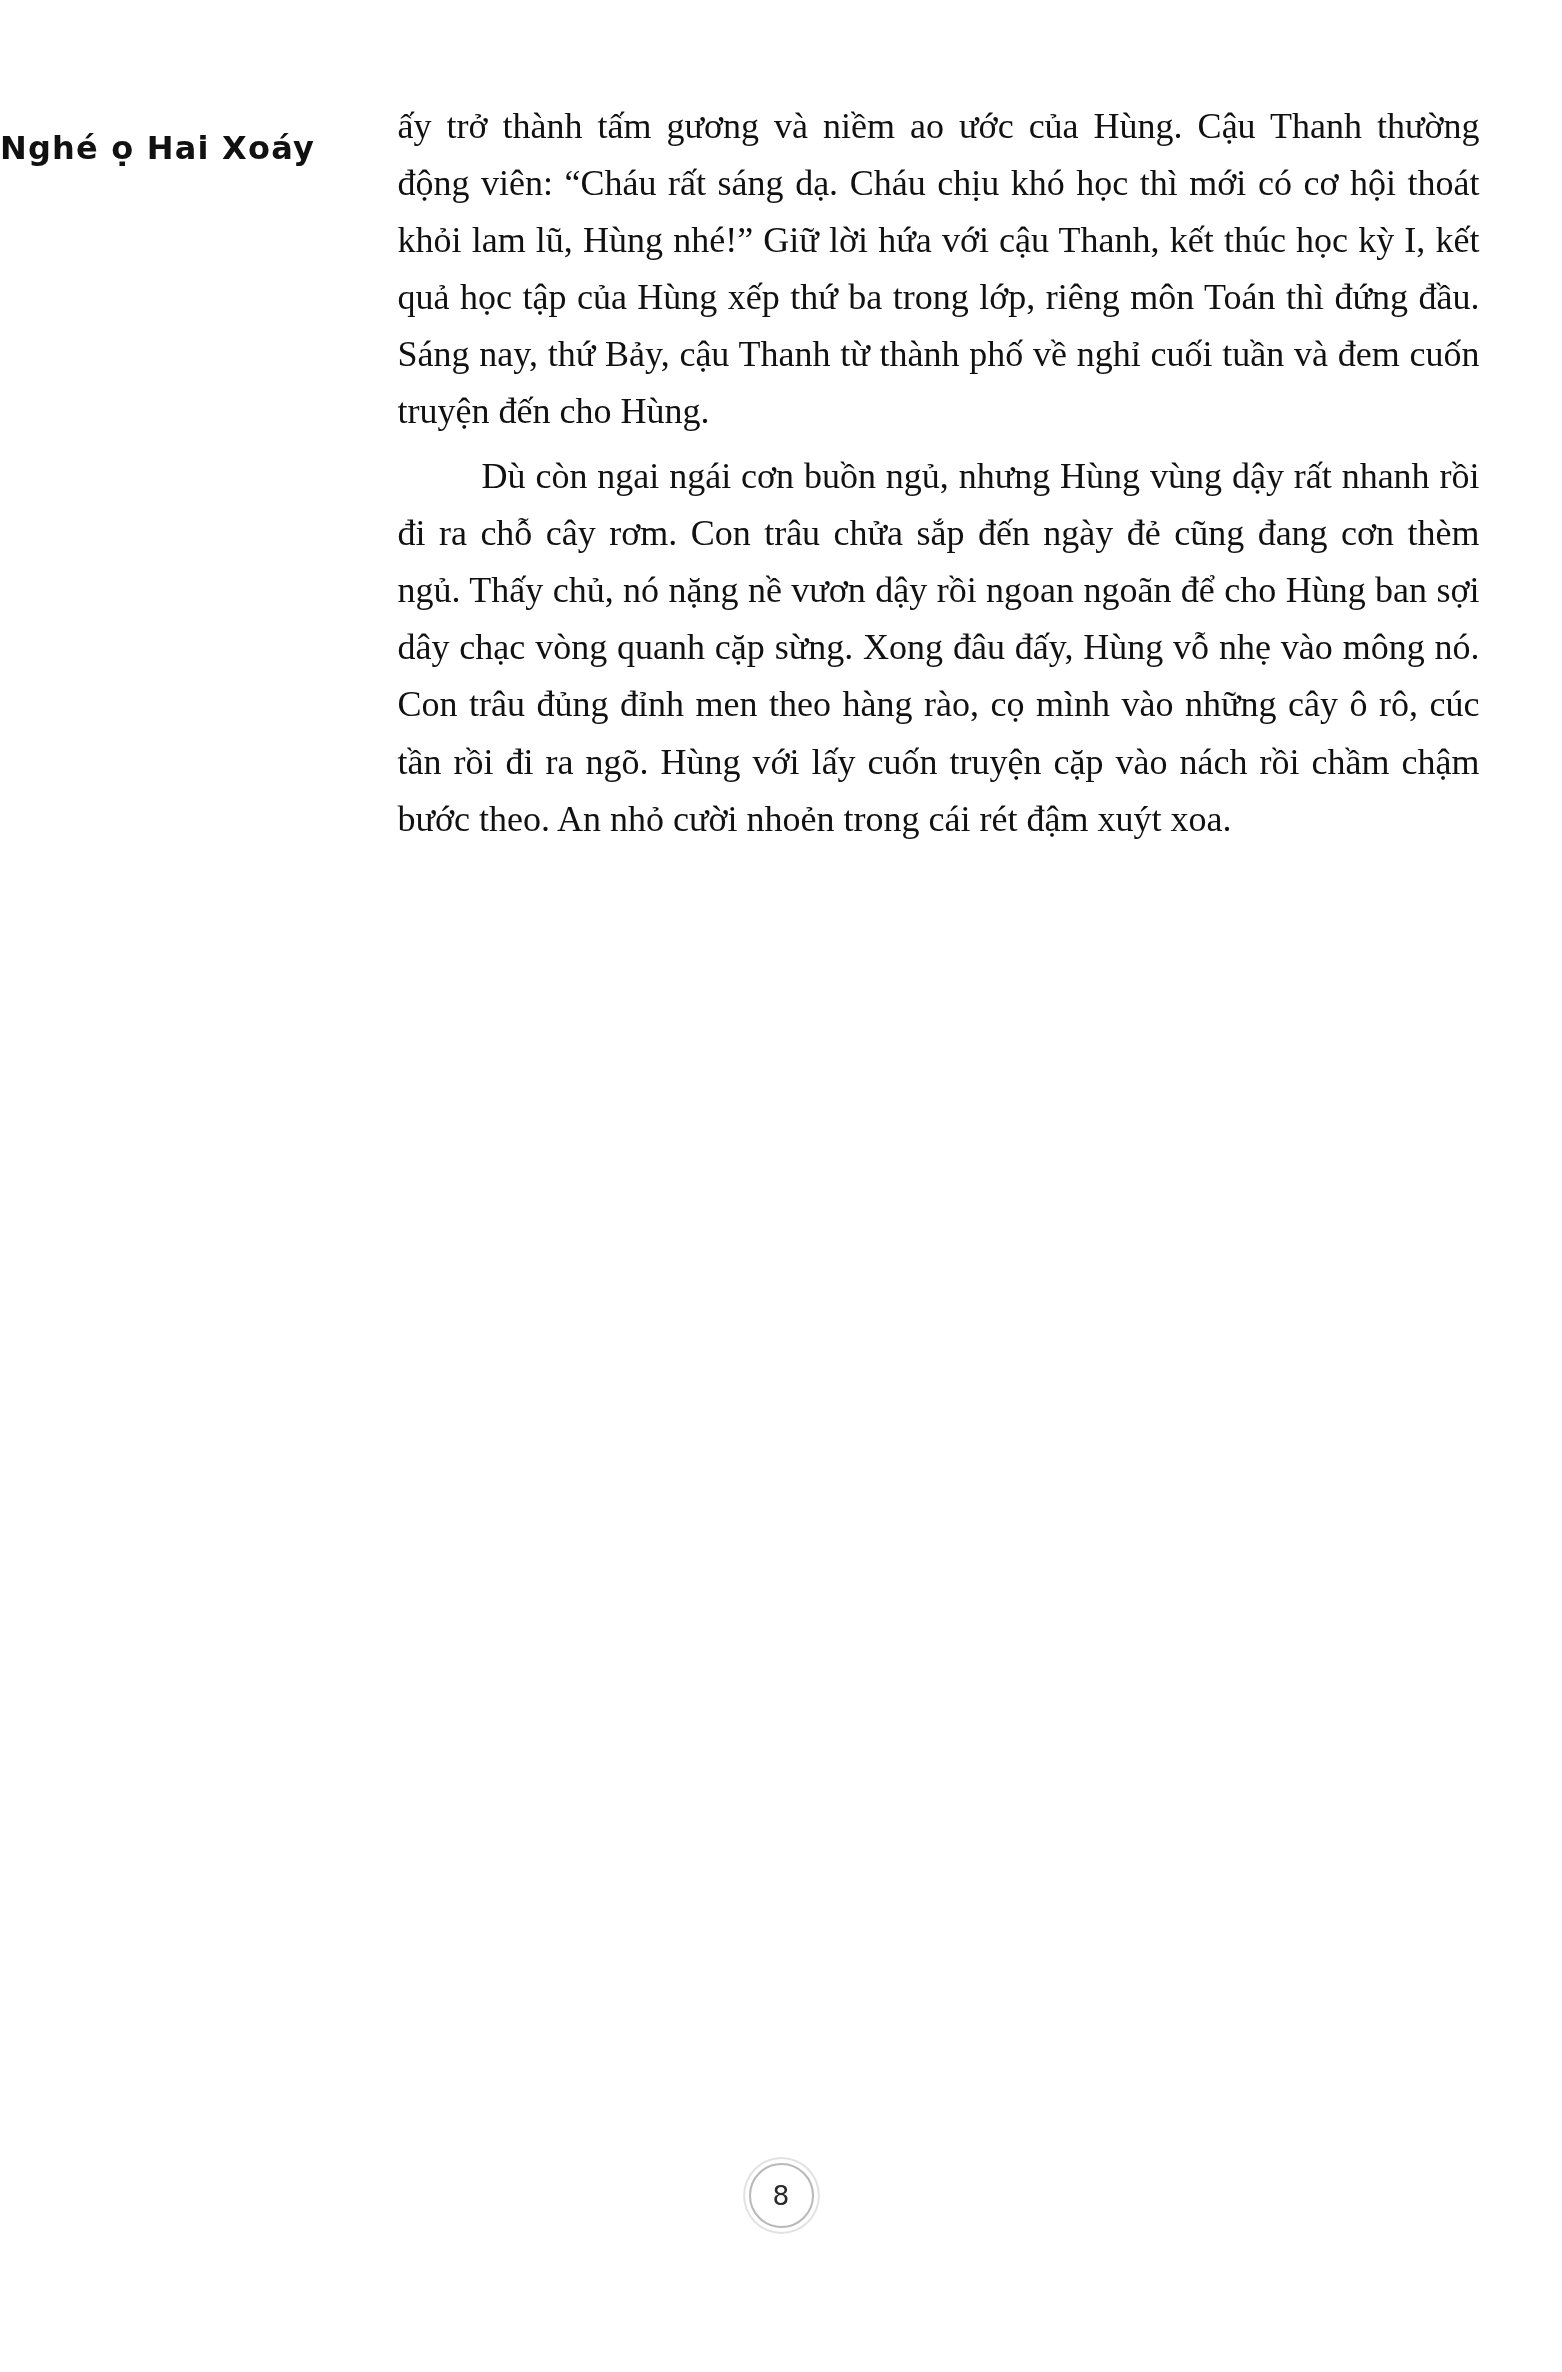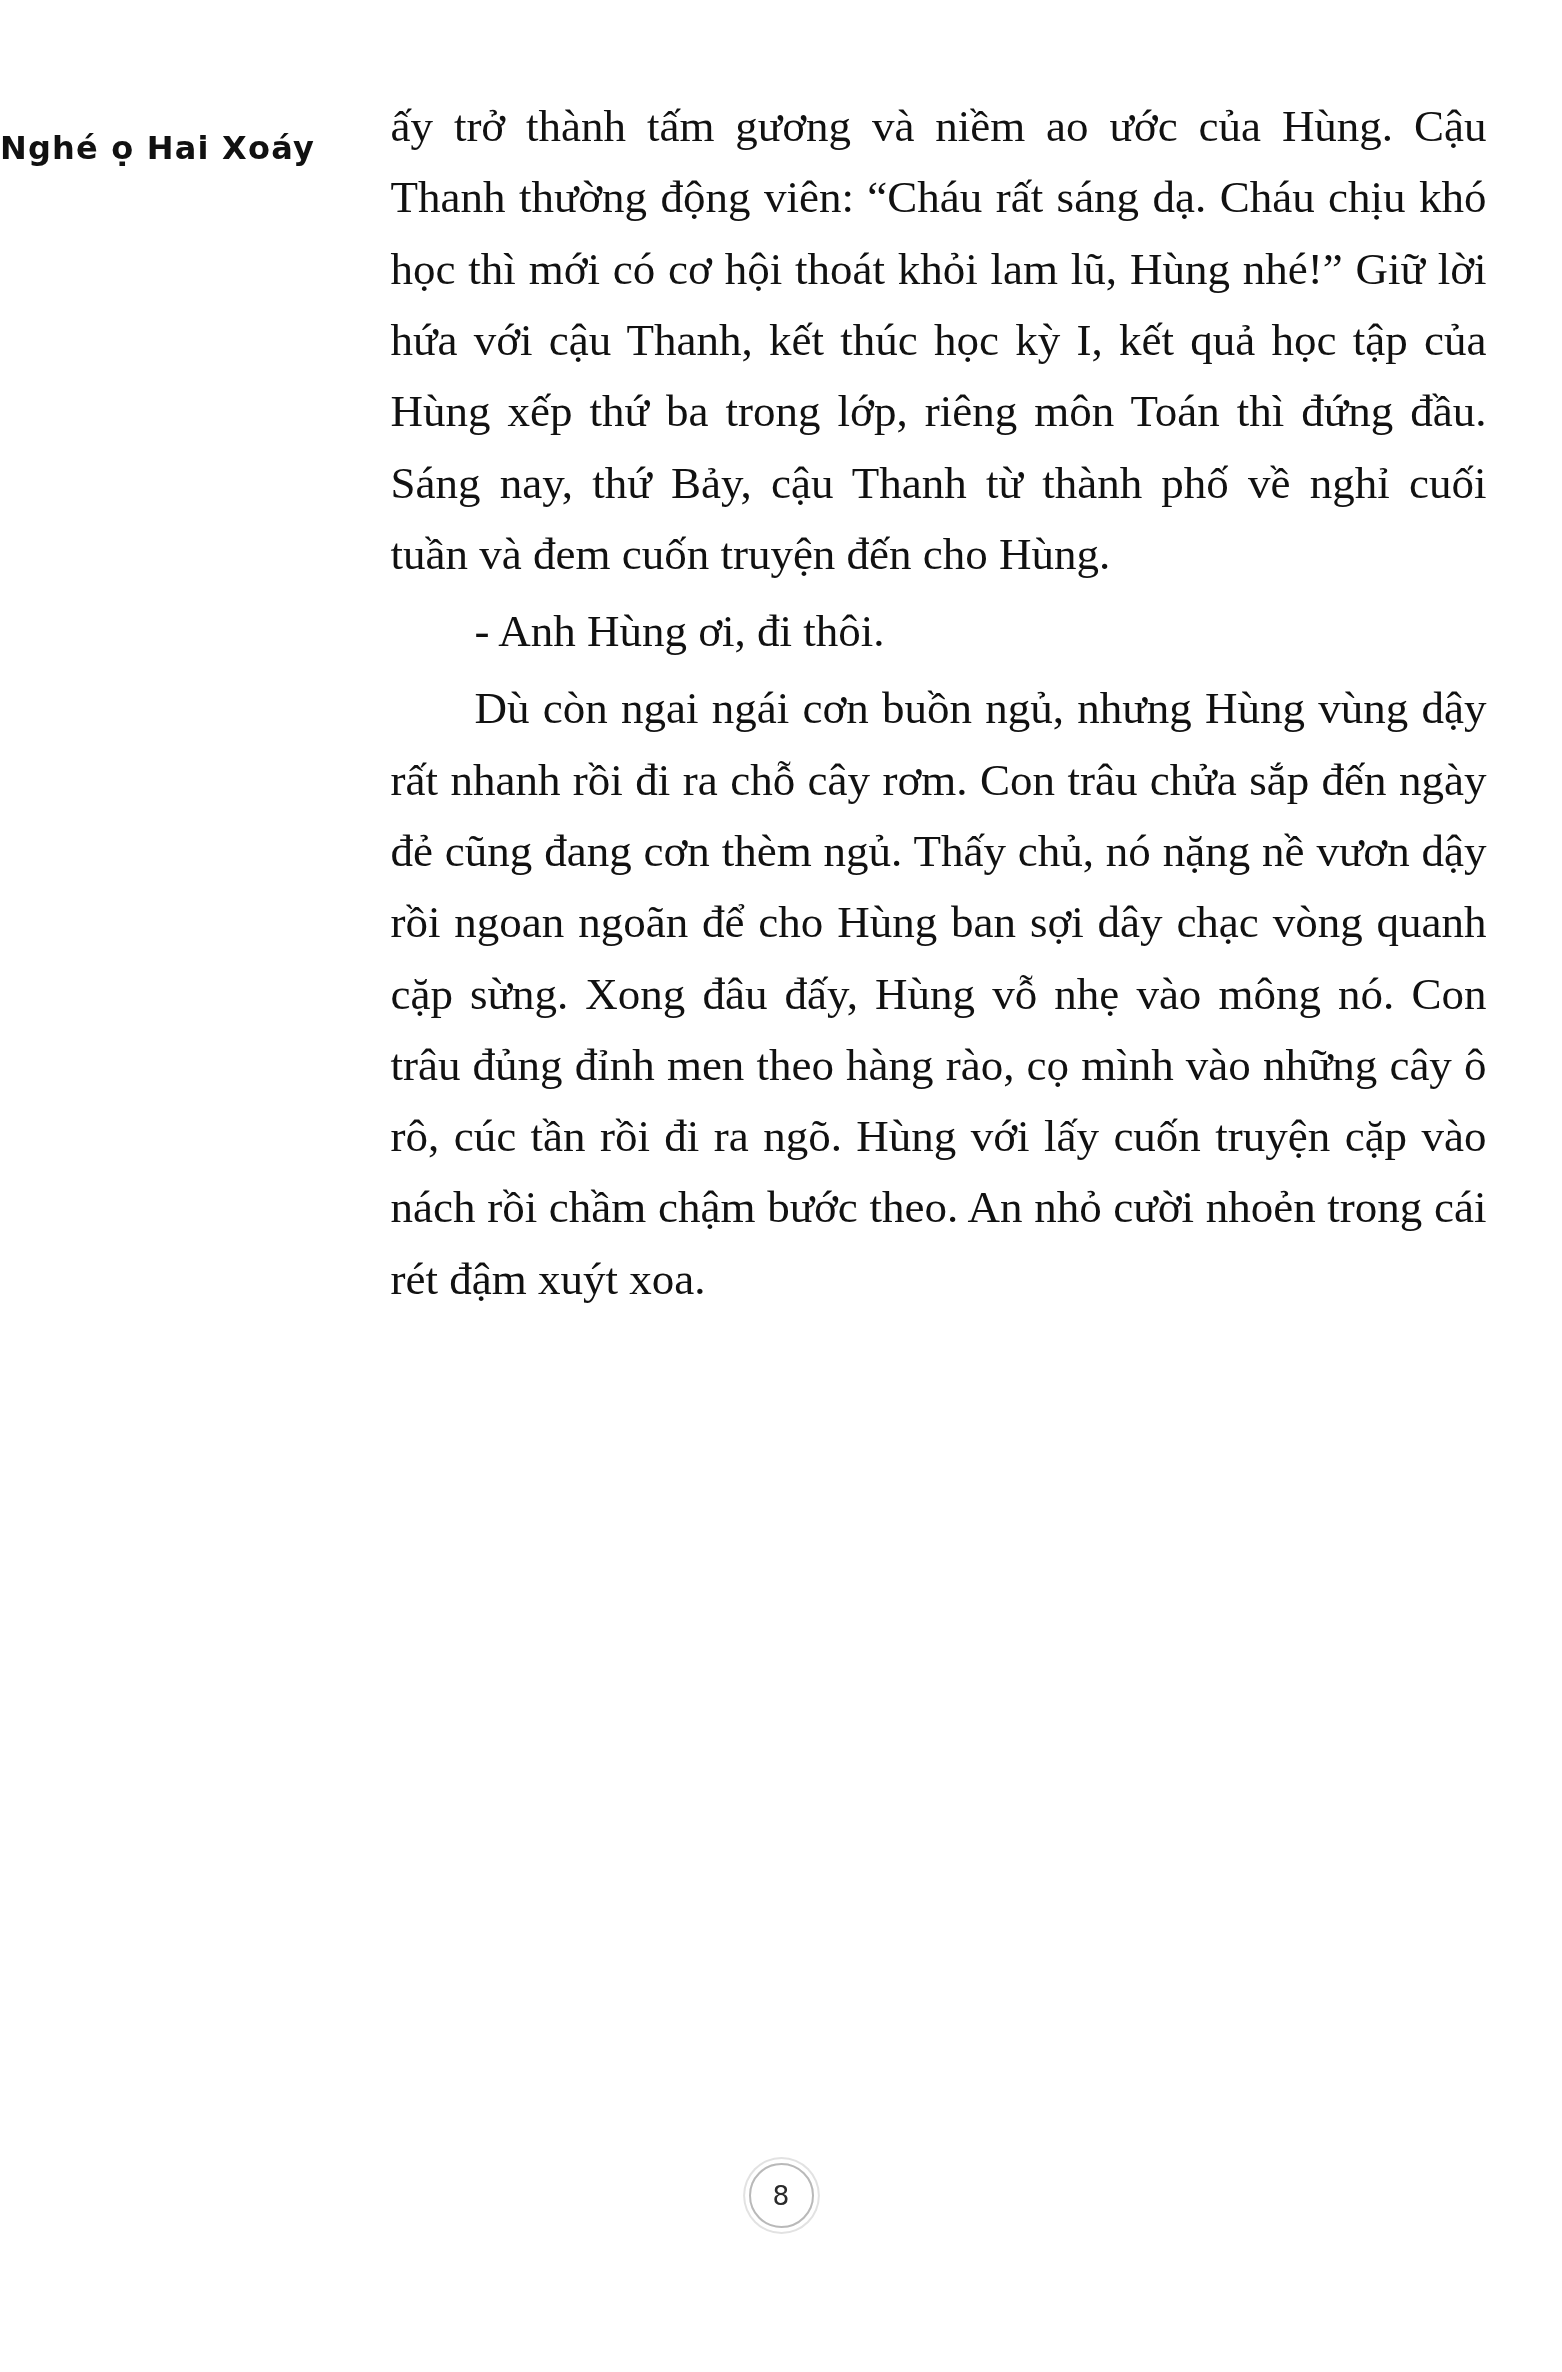--- a/index.html
+++ b/index.html
@@ -30,22 +30,22 @@
     font-weight: 700;
     letter-spacing: 1.2px;
     color: #111;
   }
   .body-col {
     margin: 0 auto;
     width: 1098px;
     margin-top: 90px;
   }
   p.para {
-    margin: 1px;
-    font-size: 45px;
+    margin: 8px;
+    font-size: 36px;
     line-height: 1.585;
     text-align: justify;
     text-justify: inter-word;
     color: #111;
     hyphens: none;
   }
   p.para + p.para {
     margin-top: 5.9px;
   }
   p.indent {
@@ -76,21 +76,20 @@
 </style>
 </head>
 <body>
 
 <div class="page">
 
   <div class="running-head">Nghé ọ Hai Xoáy</div>
 
   <div class="body-col">
     <p class="para">ấy trở thành tấm gương và niềm ao ước của Hùng. Cậu Thanh thường động viên: “Cháu rất sáng dạ. Cháu chịu khó học thì mới có cơ hội thoát khỏi lam lũ, Hùng nhé!” Giữ lời hứa với cậu Thanh, kết thúc học kỳ I, kết quả học tập của Hùng xếp thứ ba trong lớp, riêng môn Toán thì đứng đầu. Sáng nay, thứ Bảy, cậu Thanh từ thành phố về nghỉ cuối tuần và đem cuốn truyện đến cho Hùng.</p>
-    <p class="para indent">- Anh Hùng ơi, đi thôi.</p>
     <p class="para indent">Dù còn ngai ngái cơn buồn ngủ, nhưng Hùng vùng dậy rất nhanh rồi đi ra chỗ cây rơm. Con trâu chửa sắp đến ngày đẻ cũng đang cơn thèm ngủ. Thấy chủ, nó nặng nề vươn dậy rồi ngoan ngoãn để cho Hùng ban sợi dây chạc vòng quanh cặp sừng. Xong đâu đấy, Hùng vỗ nhẹ vào mông nó. Con trâu đủng đỉnh men theo hàng rào, cọ mình vào những cây ô rô, cúc tần rồi đi ra ngõ. Hùng với lấy cuốn truyện cặp vào nách rồi chầm chậm bước theo. An nhỏ cười nhoẻn trong cái rét đậm xuýt xoa.</p>
   </div>
 
   <div class="page-number-wrap">
     <div class="folio">8</div>
   </div>
 
 </div>
 
 

